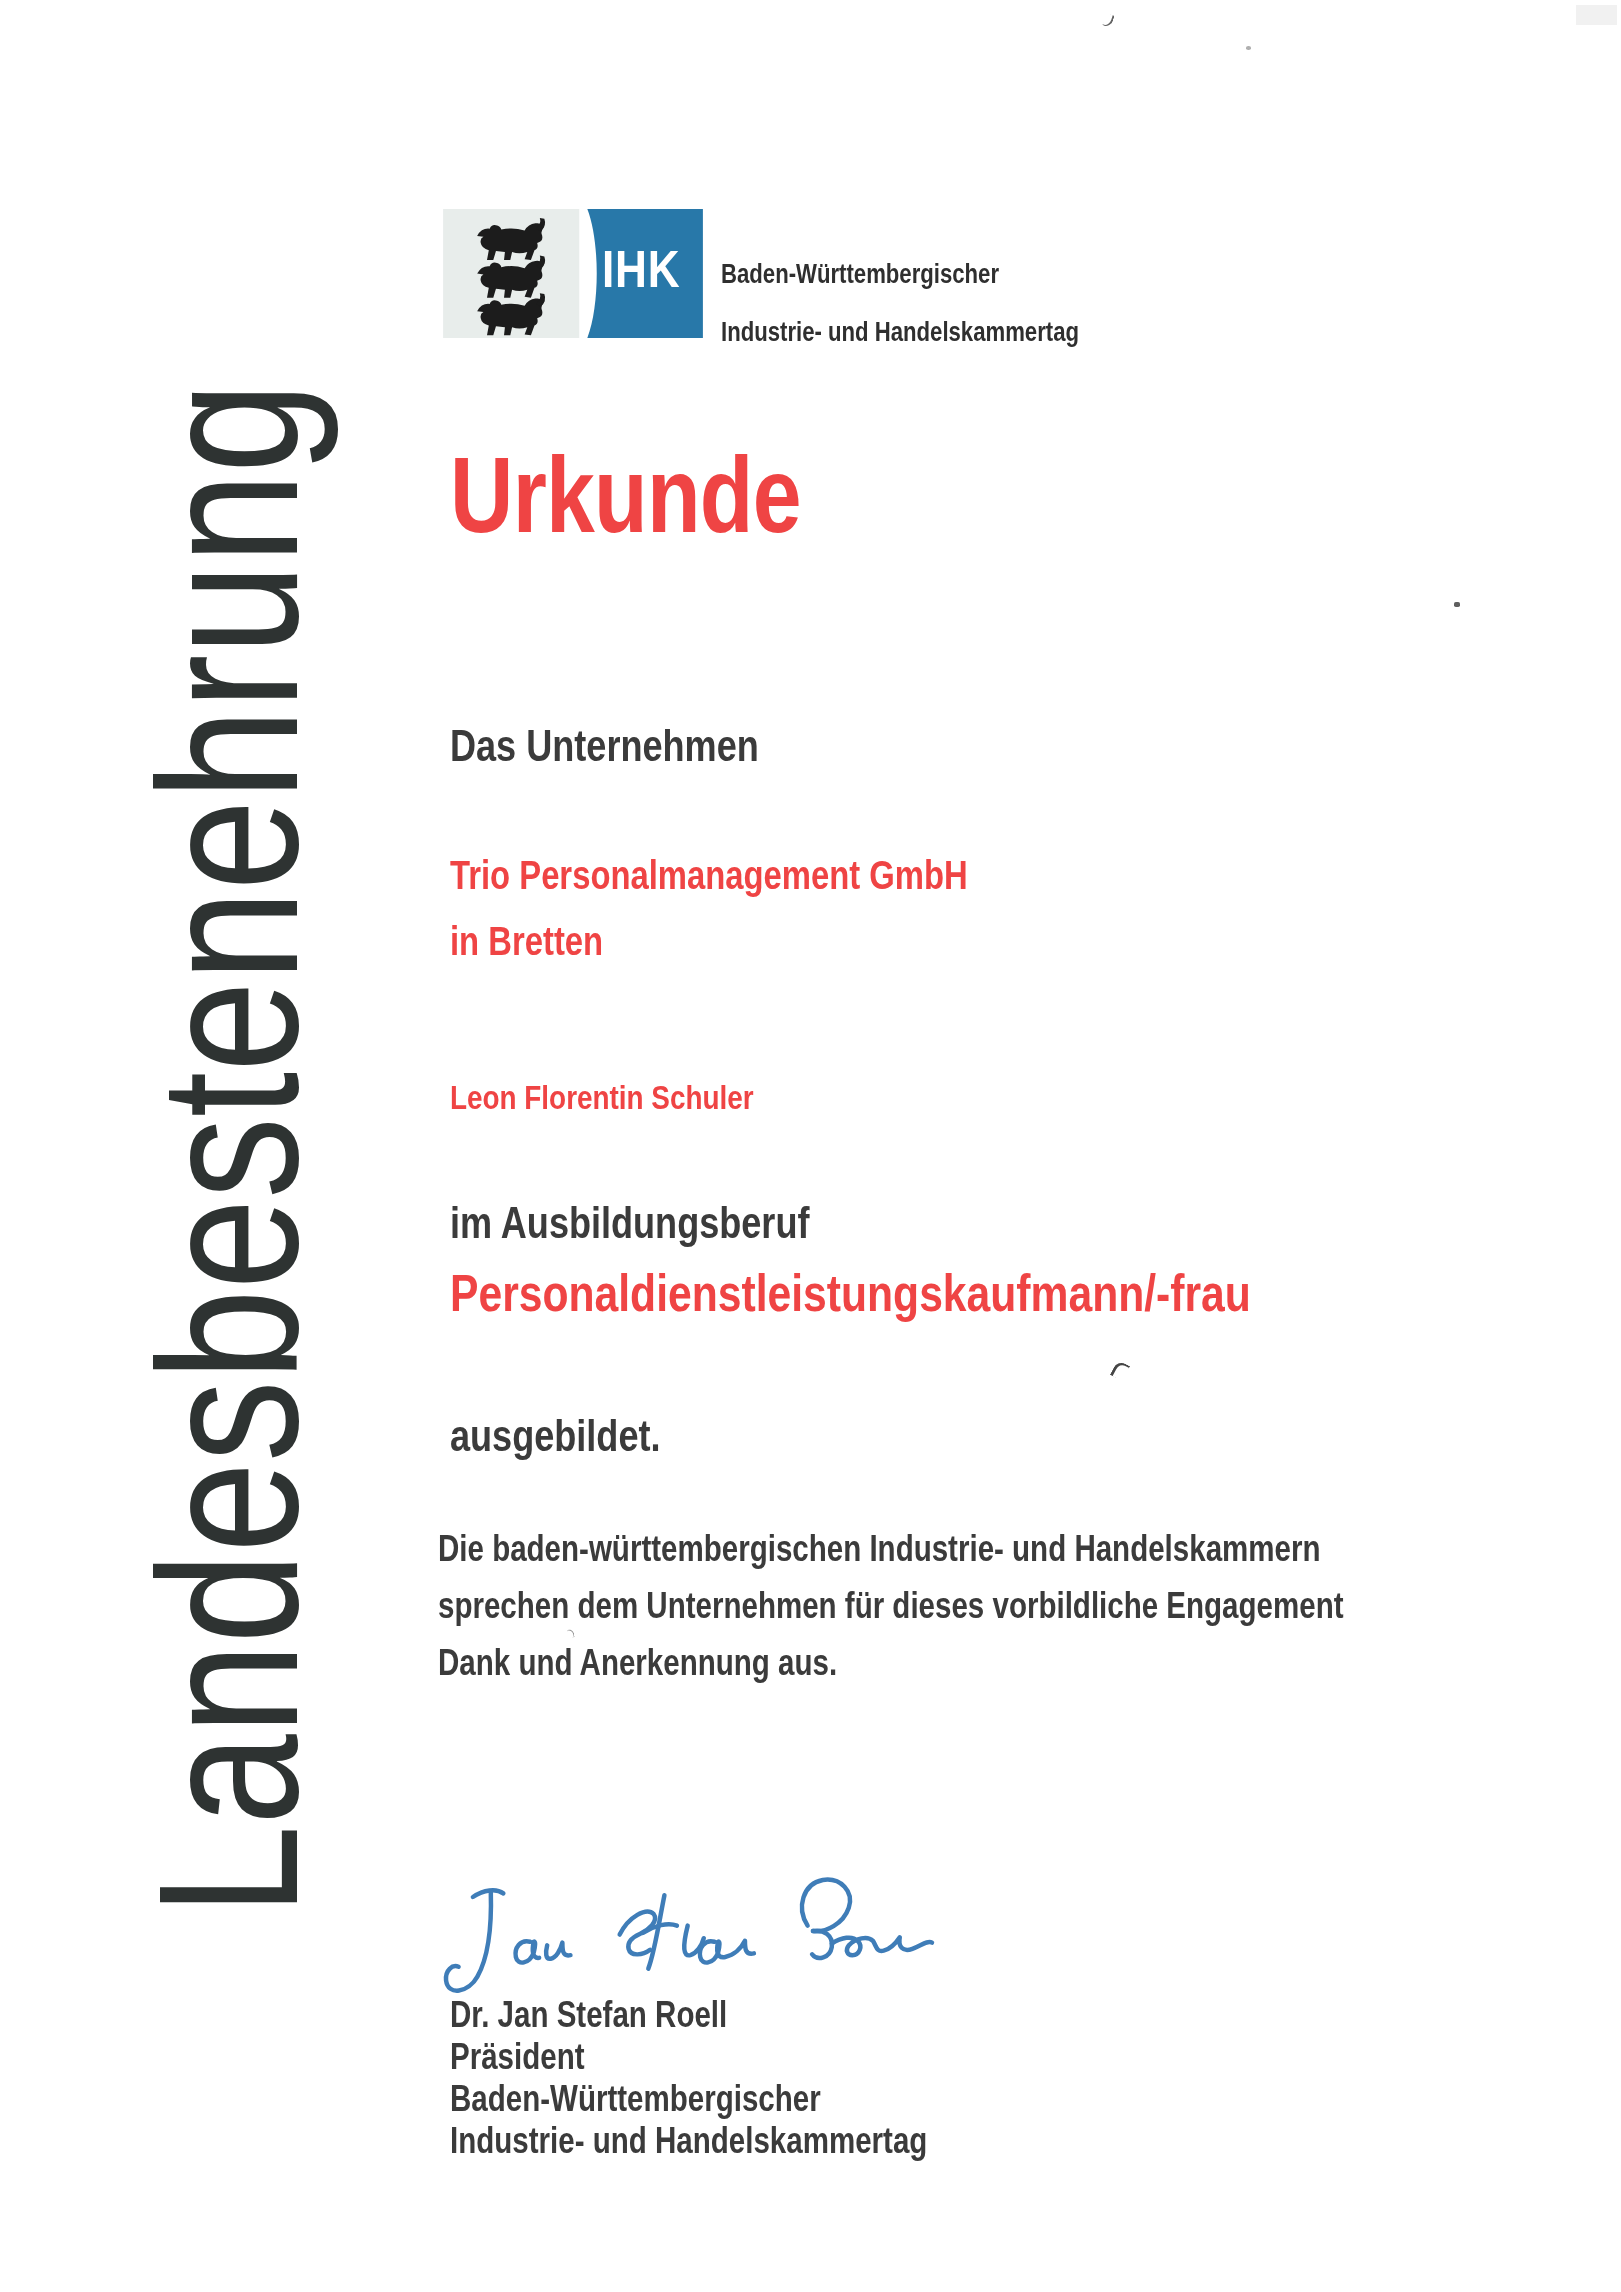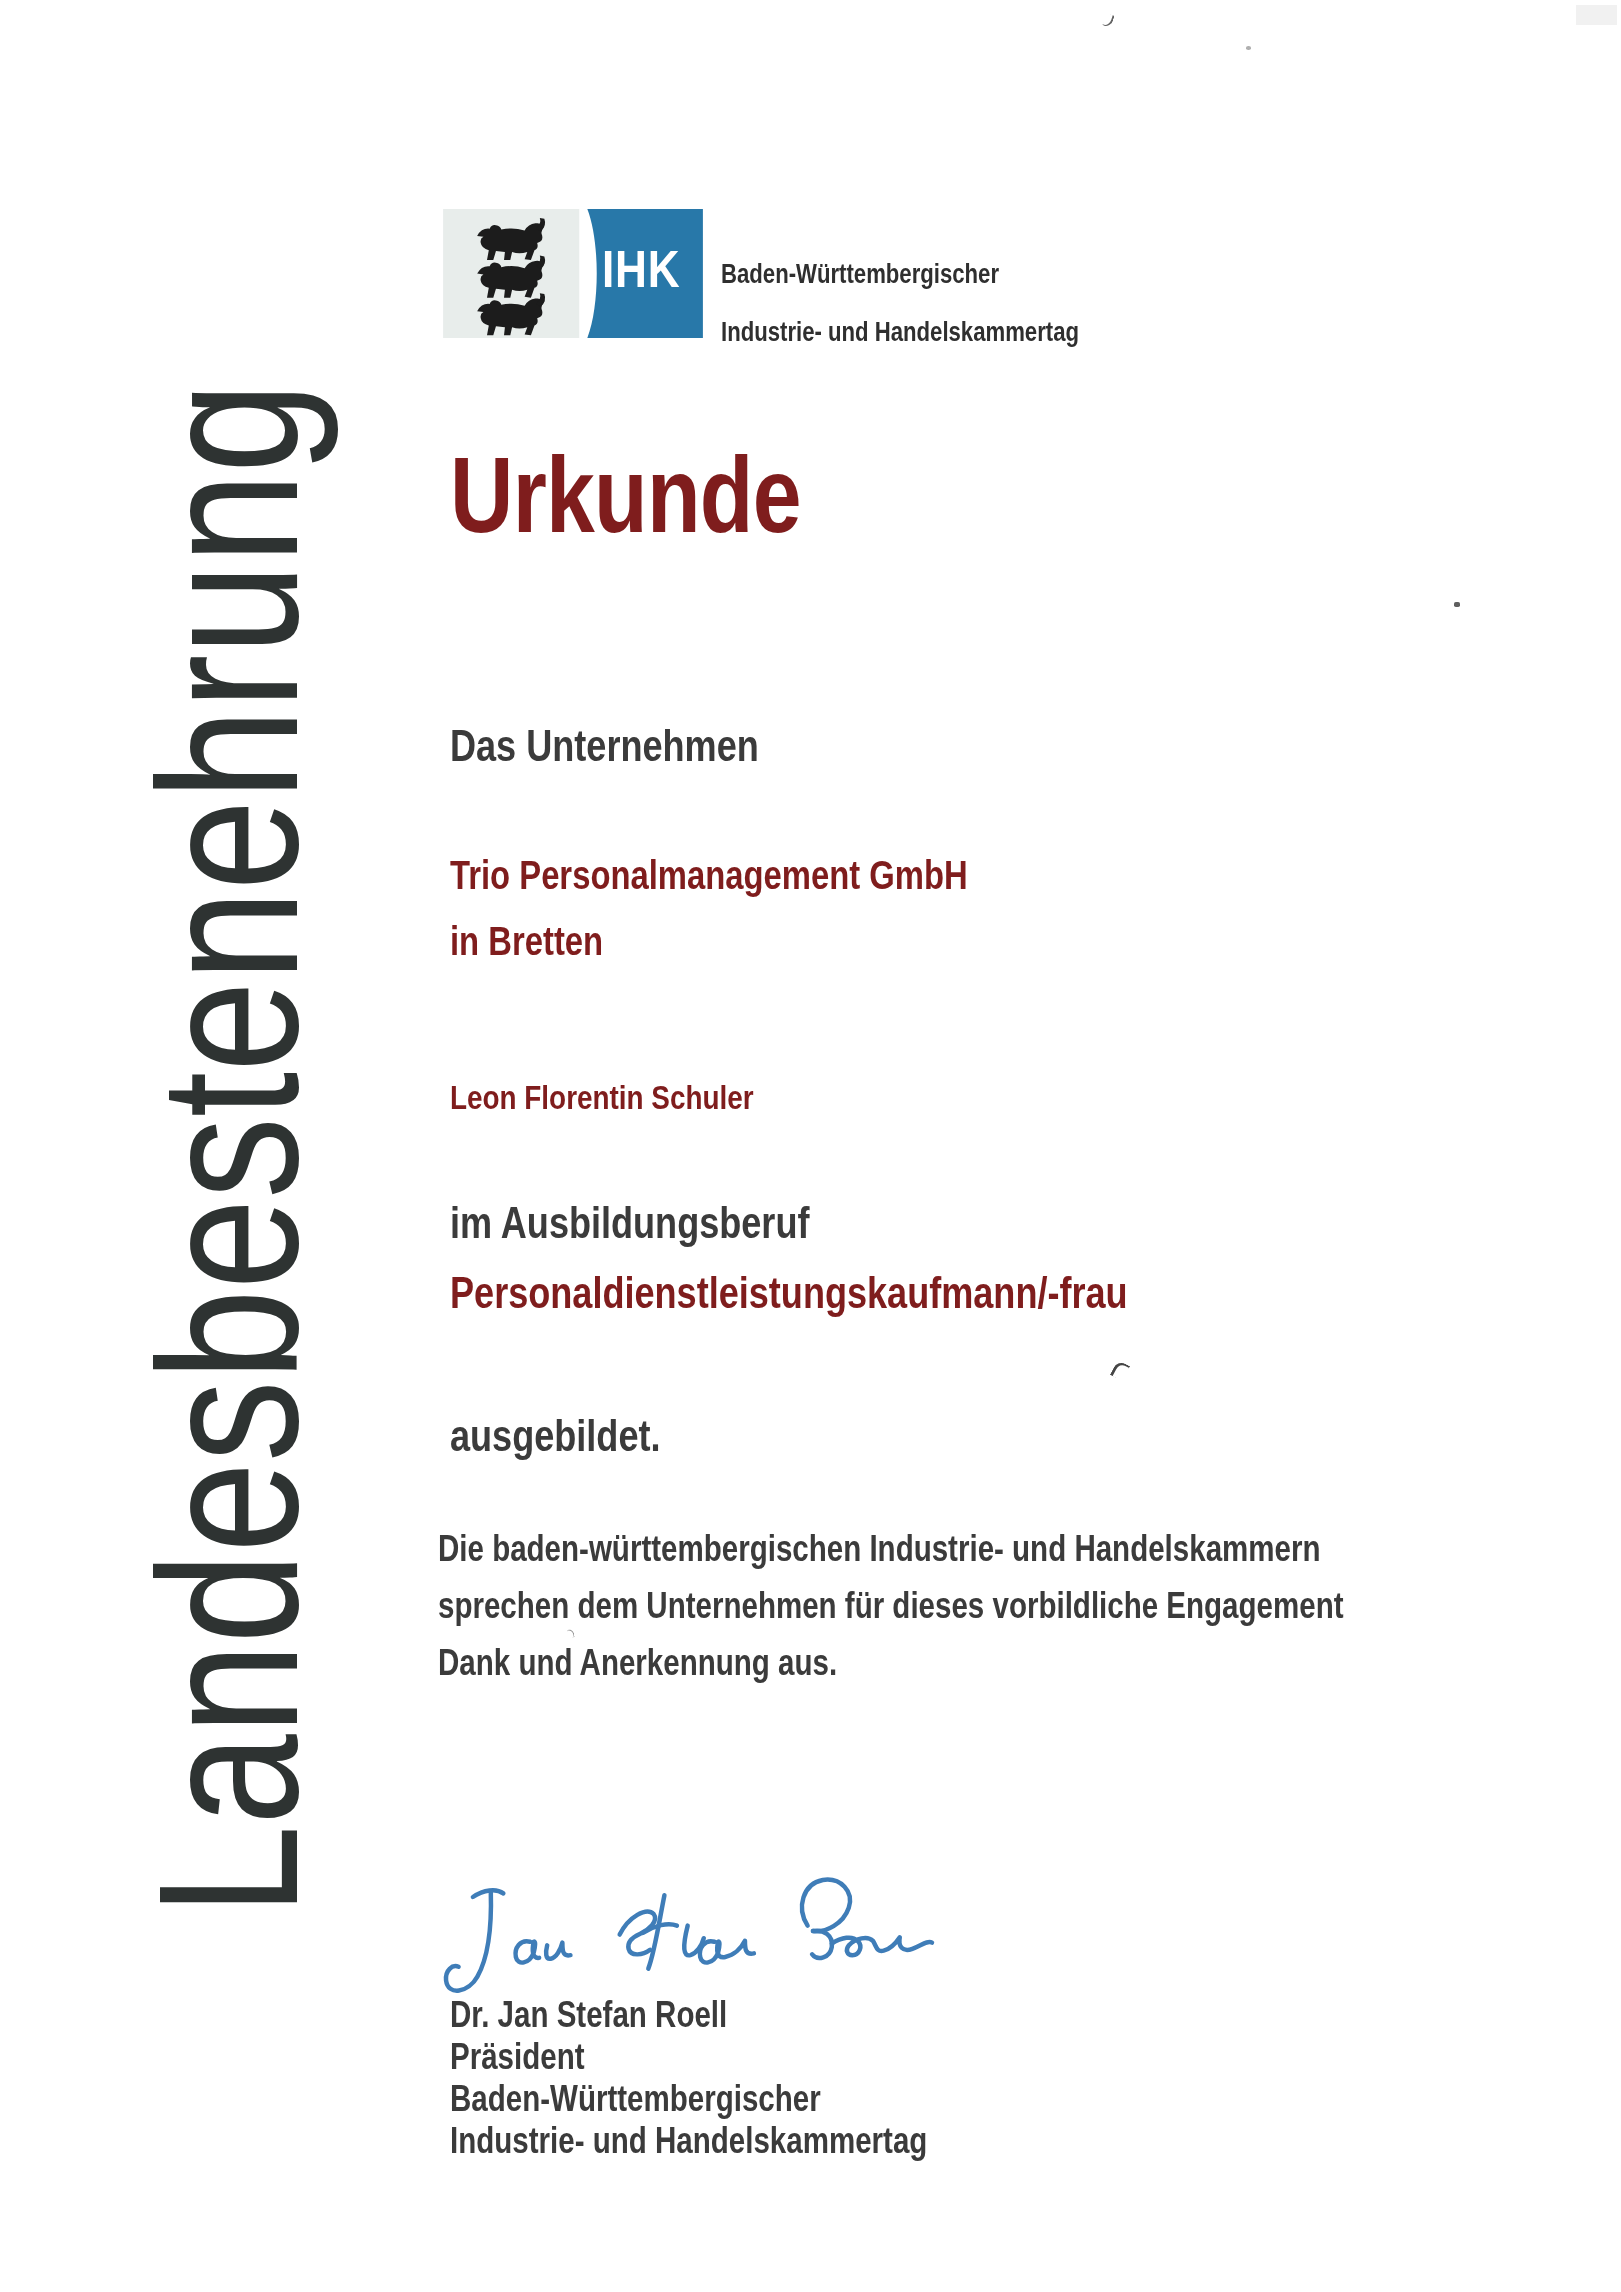--- a/index.html
+++ b/index.html
@@ -8,21 +8,21 @@
     width:1621px;height:2293px;
     background:#ffffff;
     overflow:hidden;
     font-family:"Liberation Sans", sans-serif;
     color:#3b3b3b;
   }
   .abs{position:absolute;}
   
   .cond{display:inline-block;transform:scaleX(0.82);transform-origin:0 0;white-space:pre-line;}
   .ink{color:#3b3b3b;font-weight:700;}
-  .blue{color:#7f1d1d;font-weight:700;}
+  .blue{color:#ef4444;font-weight:700;}
   .small-label{font-size:44px;line-height:36px;}
   .para{font-size:36px;line-height:57px;}
   .big-blue{font-size:40px;line-height:66px;}
   .title{font-size:107px;line-height:107px;letter-spacing:-0.9px;}
 
   
   #banner{
     left:-712px;top:1010px;width:1881px;height:269px;
     transform:rotate(-90deg) scaleX(0.82);
     transform-origin:50% 50%;
@@ -99,21 +99,21 @@
 
 
   <div class="abs blue" style="left:450px;top:1071px;font-size:34px;line-height:52px;">
     <span class="cond">Leon Florentin Schuler</span>
   </div>
 
   <div class="abs ink small-label" style="left:450px;top:1205px;">
     <span class="cond">im Ausbildungsberuf</span>
   </div>
 
-  <div class="abs blue" style="left:450px;top:1267px;font-size:44px;line-height:52px;">
+  <div class="abs blue" style="left:450px;top:1267px;font-size:52px;line-height:52px;">
     <span class="cond">Personaldienstleistungskaufmann/-frau</span>
   </div>
 
   <div class="abs ink small-label" style="left:450px;top:1418px;">
     <span class="cond">ausgebildet.</span>
   </div>
 
   <div class="abs ink para" style="left:438px;top:1520px;">
     <span class="cond">Die baden-württembergischen Industrie- und Handelskammern
 sprechen dem Unternehmen für dieses vorbildliche Engagement

